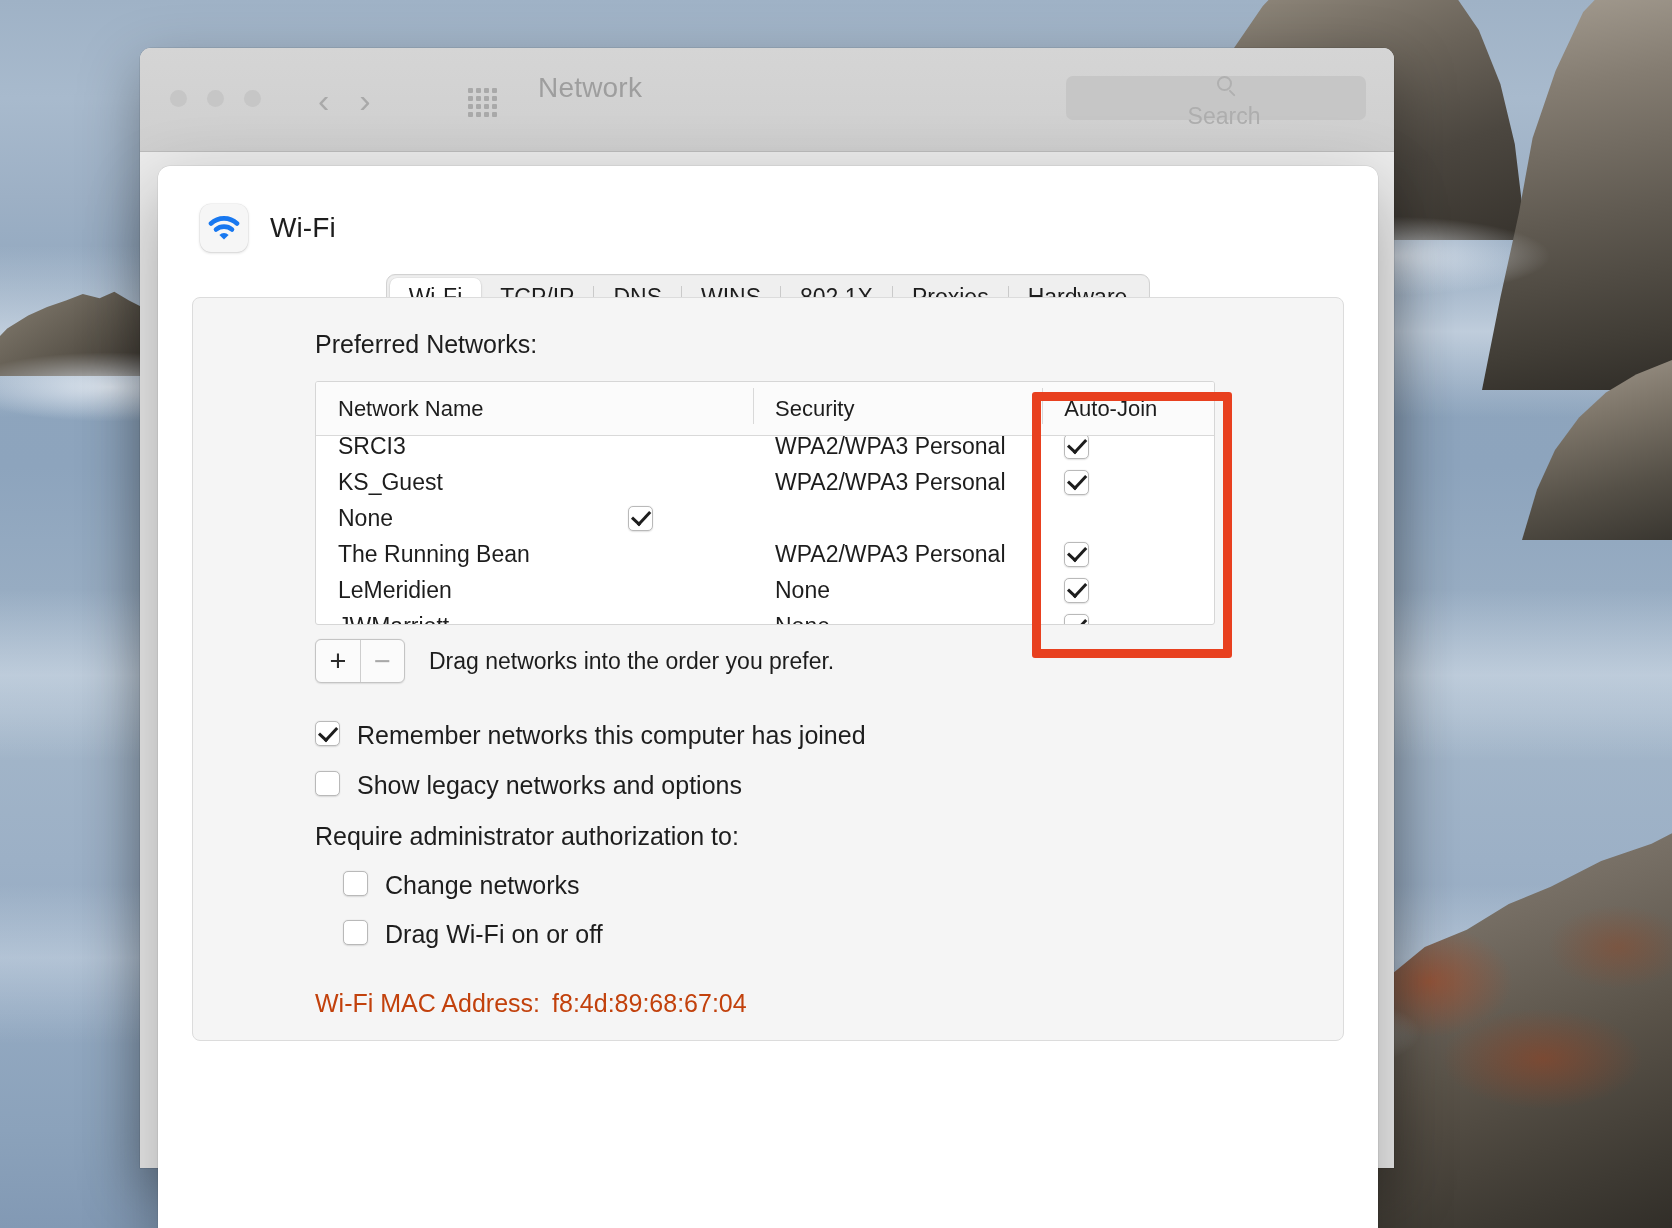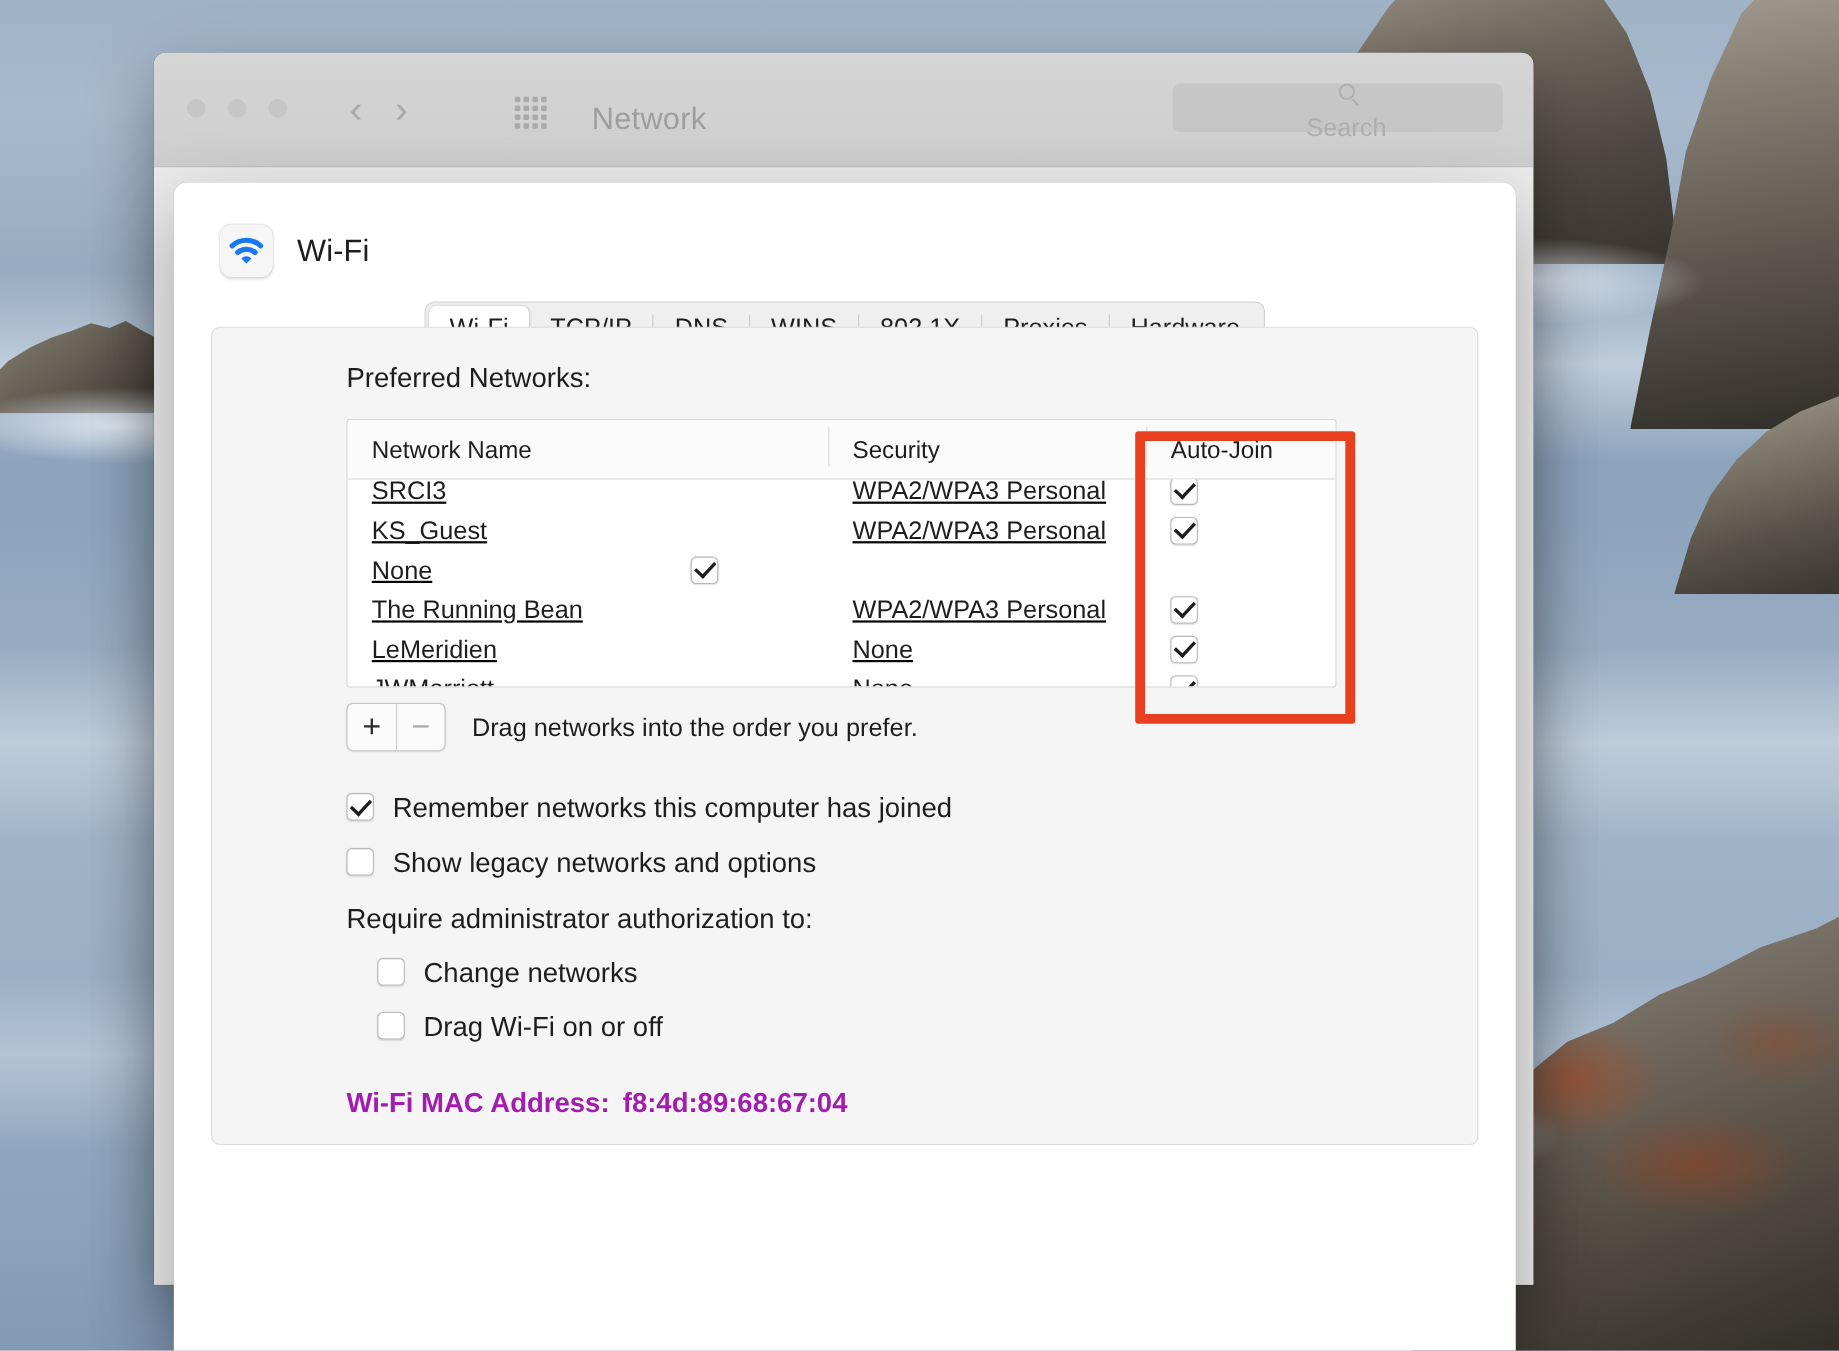--- a/index.html
+++ b/index.html
@@ -120,21 +120,21 @@
 
   .nav-arrows { position: absolute; left: 178px; top: 30px; display: flex; gap: 30px; color: #a9a9a9; }
   .nav-arrow { font-size: 34px; line-height: 44px; font-weight: 300; }
 
   #grid-icon { position: absolute; left: 328px; top: 40px; display: grid;
     grid-template-columns: repeat(4, 5px); grid-template-rows: repeat(4, 5px);
     gap: 3px; }
   #grid-icon i { display:block; width: 5px; height: 5px; background: #a9a9a9; border-radius: 1px; }
 
   #prefs-title {
-    position: absolute; left: 398px; top: 44px;
+    position: absolute; left: 398px; top: 24px;
     font-size: 28px; color: #9e9e9e; letter-spacing: .2px;
   }
 
   #prefs-search {
     position: absolute; right: 28px; top: 28px;
     width: 300px; height: 44px;
     background: #c6c6c6; border-radius: 7px;
     display: flex; align-items: center; padding-left: 16px; gap: 12px; flex-direction: column;
   }
   #prefs-search .mag {
@@ -220,21 +220,21 @@
   .th + .th::before {
     content: ""; position: absolute; left: 0; top: -8px;
     width: 1px; height: 36px; background: #d9d9d9;
   }
   .col-name { width: 438px; }
   .col-sec  { width: 290px; }
   .col-join { width: 172px; }
 
   #net-rows { height: 188px; overflow: hidden; position: relative; }
   #net-scroll { position: absolute; left: 0; right: 0; top: -8px; }
-  .net-row { display: flex; align-items: center; height: 36px; text-decoration: underline; }
+  .net-row { display: flex; align-items: center; height: 36px; }
   .td { font-size: 23px; color: #1d1d1d; padding-left: 22px; }
   .td.col-join { padding-left: 22px; }
 
   .cbx {
     width: 25px; height: 25px; border-radius: 5px;
     background: #ffffff; border: .5px solid #b9b9b9;
     box-shadow: 0 .5px 1.5px rgba(0,0,0,.12);
     display: flex; align-items: center; justify-content: center; flex: none;
   }
   .cbx.checked::after {
@@ -258,21 +258,21 @@
   #drag-hint { font-size: 23px; color: #1d1d1d; }
 
   
   .opt-row { display: flex; gap: 17px; margin-left: 122px; }
   #opt-remember { margin-top: 38px; }
   #opt-legacy   { margin-top: 21px; }
   .opt-label { font-size: 25px; color: #1d1d1d; }
   #require-label { margin: 22px 0 0 122px; font-size: 25px; color: #1d1d1d; }
   .sub-opt { margin-left: 150px; margin-top: 20px; }
 
-  #mac-row { margin: 40px 0 0 122px; font-size: 25px; color: #a21caf; font-weight: bold; }
+  #mac-row { margin: 40px 0 0 122px; font-size: 25px; color: #c2410c; }
   #mac-row .mac-val { margin-left: 12px; }
 
   
   #sheet-footer {
     position: absolute; left: 0; right: 0; bottom: 0; height: 124px;
     display: flex; align-items: center; padding: 0 40px;
   }
   #help-btn {
     width: 36px; height: 36px; border-radius: 50%;
     background: #fdfdfd; box-shadow: 0 1px 3px rgba(0,0,0,.17), 0 0 0 .5px rgba(0,0,0,.08);

